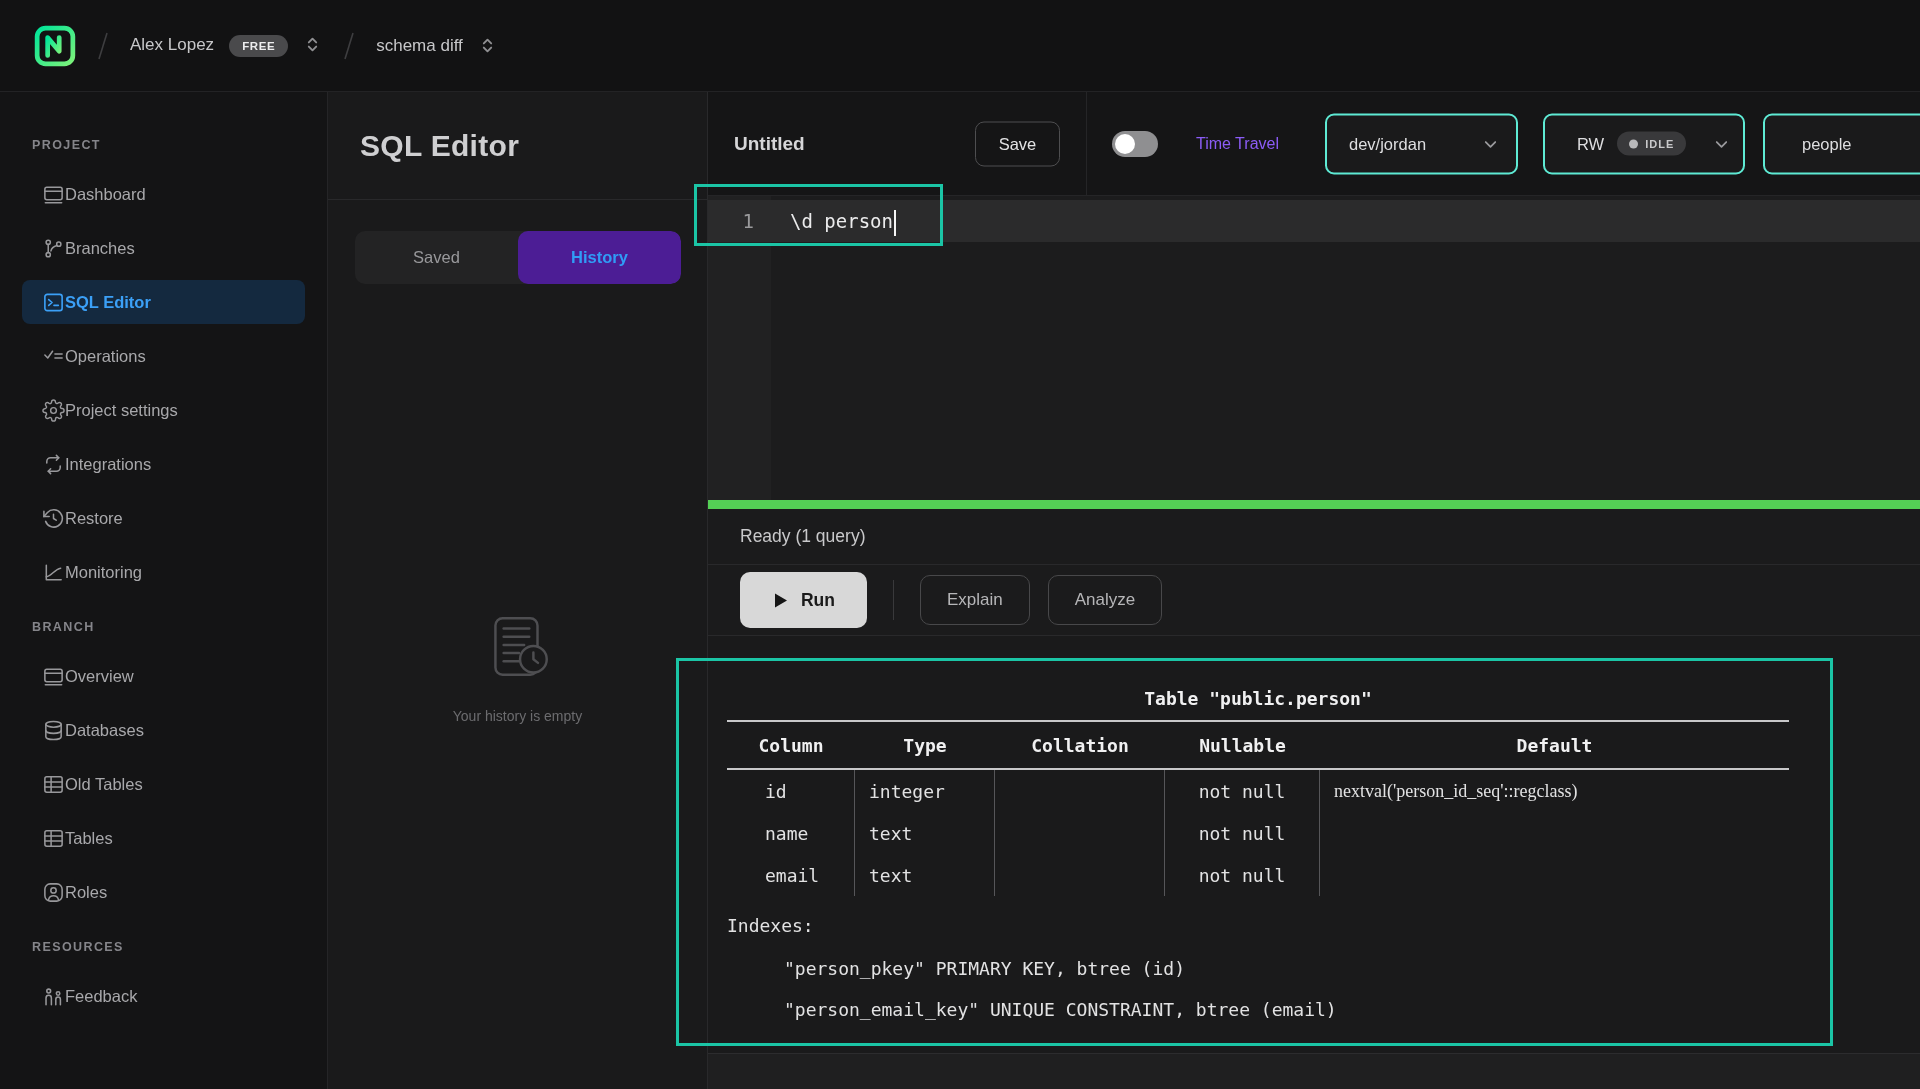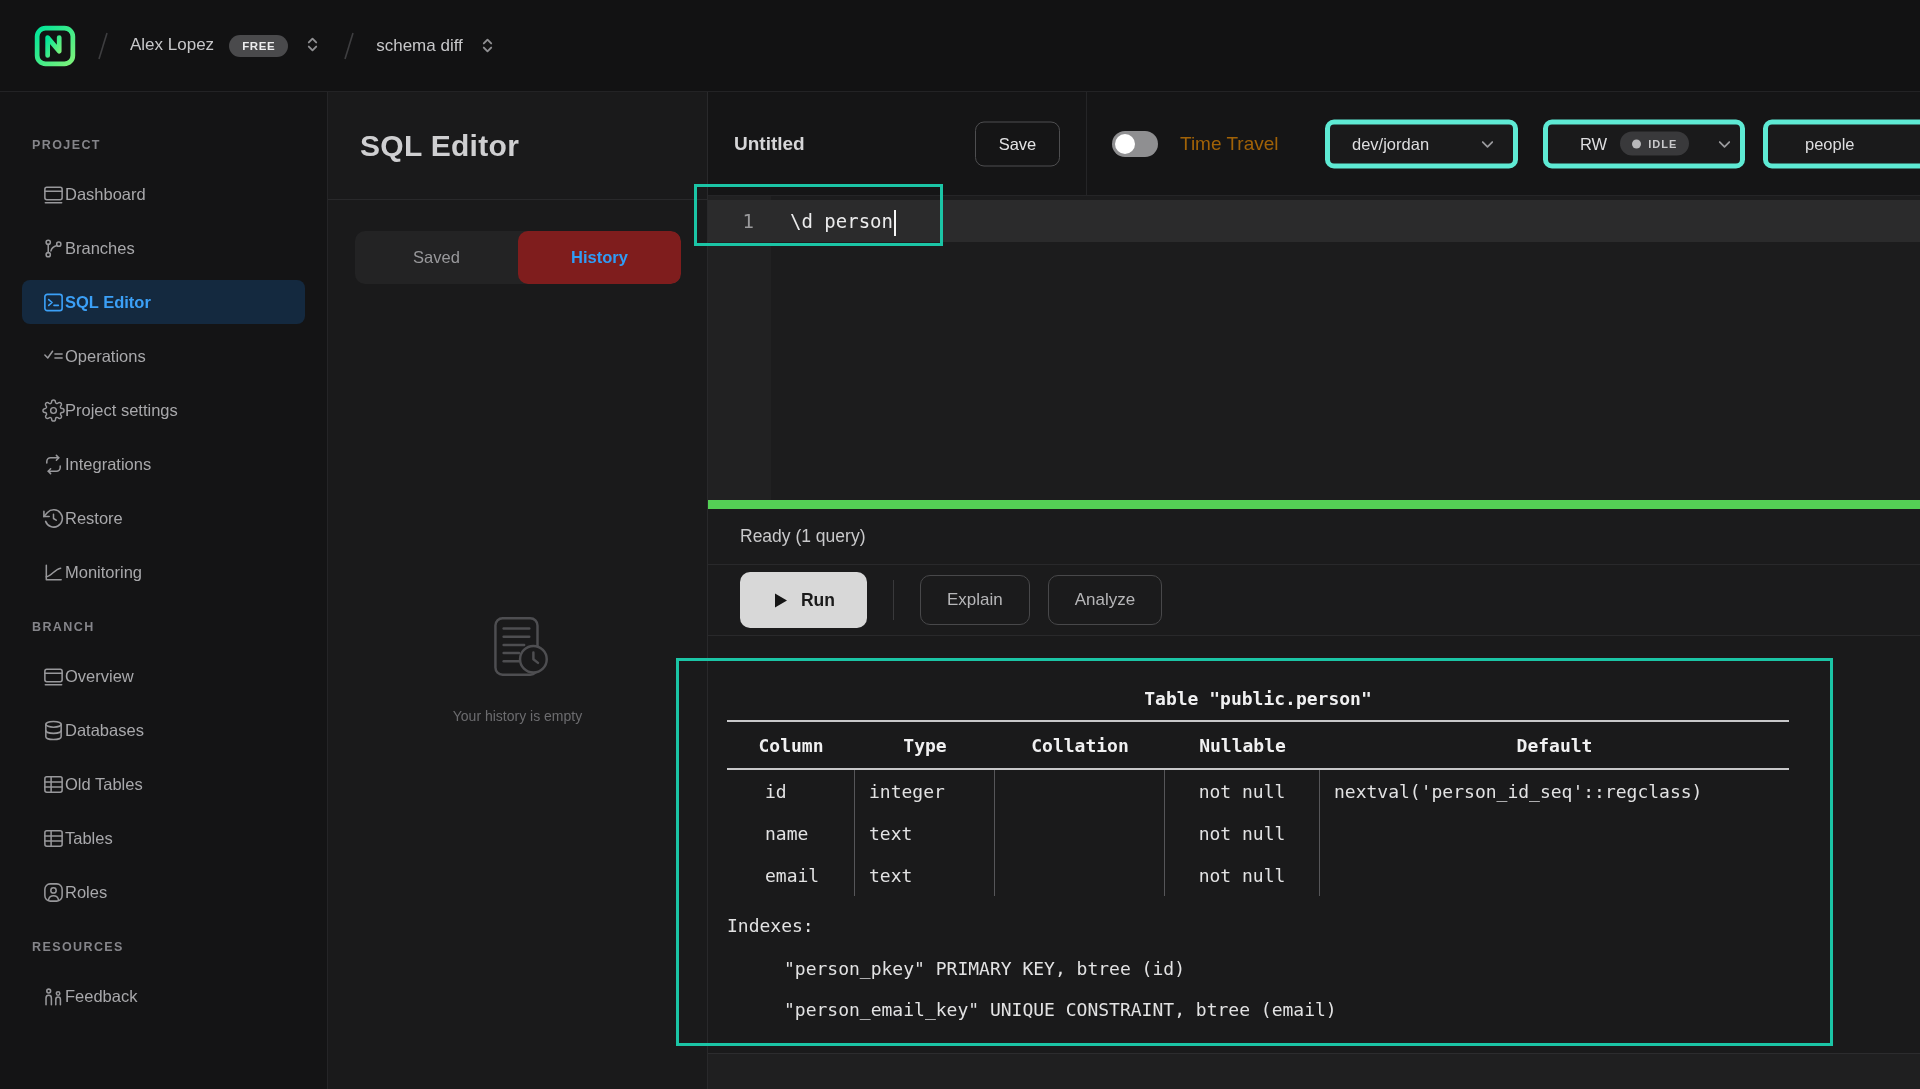--- a/index.html
+++ b/index.html
@@ -24,35 +24,35 @@
   .nav-item svg { width:23px; height:23px; color:#98989b; flex:0 0 auto; }
   .nav-item.active { background:#14293f; color:#3ba0f7; font-weight:600; }
   .nav-item.active svg { color:#3ba0f7; }
 
   
   .middle { position:absolute; left:328px; top:92px; width:380px; height:997px; background:#1a1a1b; border-right:1px solid #29292b; }
   .mid-header { height:108px; border-bottom:1px solid #29292b; display:flex; align-items:center; padding-left:32px; }
   .mid-title { font-size:30px; font-weight:bold; color:#cfcfd1; letter-spacing:.3px; }
   .tabbar { margin:31px 26px 0 27px; height:53px; background:#232324; border-radius:10px; display:flex; overflow:hidden; }
   .tab { flex:1; display:flex; align-items:center; justify-content:center; font-size:16.5px; color:#98989b; cursor:pointer; border-radius:10px; }
-  .tab.active { background:#7f1d1d; color:#309cf6; font-weight:600; }
+  .tab.active { background:#4c1d95; color:#309cf6; font-weight:600; }
   .empty-state { position:absolute; left:0; top:518px; width:100%; text-align:center; }
   .empty-state svg { width:78px; height:78px; color:#4e4e51; }
   .empty-text { margin-top:16px; font-size:14px; color:#6c6c6f; }
 
   
   .right { position:absolute; left:708px; top:92px; width:1212px; height:997px; background:#1b1b1c; overflow:hidden; }
   .qtoolbar { position:absolute; left:0; top:0; width:100%; height:104px; background:#151516; border-bottom:1px solid #252527; }
   .qtitle { position:absolute; left:26px; top:50%; transform:translateY(-50%); font-size:19px; font-weight:bold; color:#d6d6d8; }
   .save-btn { position:absolute; left:267px; top:50%; transform:translateY(-50%); width:85px; height:45px; background:transparent; border:1px solid #4e4e50; border-radius:9px; color:#e4e4e5; font-size:16.5px; font-family:inherit; cursor:pointer; }
   .vdiv { position:absolute; left:378px; top:0; width:1px; height:104px; background:#252527; }
   .toggle { position:absolute; left:404px; top:50%; transform:translateY(-50%); width:46px; height:26px; background:#8f8f91; border-radius:999px; cursor:pointer; }
   .toggle .knob { position:absolute; left:3px; top:3px; width:20px; height:20px; background:#fff; border-radius:50%; }
-  .tt-label { position:absolute; left:472px; top:50%; transform:translateY(-50%); font-size:19px; color:#a16207; }
-  .selector { position:absolute; top:50%; transform:translateY(-50%); height:49px; border:5px solid #5eead4; border-radius:9px; display:flex; align-items:center; font-size:16.5px; color:#dedee0; cursor:pointer; background:#1a1a1b; }
+  .tt-label { position:absolute; left:488px; top:50%; transform:translateY(-50%); font-size:16px; color:#8b5cf6; }
+  .selector { position:absolute; top:50%; transform:translateY(-50%); height:61px; border:2px solid #5eead4; border-radius:9px; display:flex; align-items:center; font-size:16.5px; color:#dedee0; cursor:pointer; background:#1a1a1b; }
   .sel-branch { left:617px; width:193px; padding:0 16px 0 22px; }
   .sel-compute { left:835px; width:202px; padding:0 16px 0 32px; gap:13px; }
   .sel-db { left:1055px; width:205px; padding:0 16px 0 37px; }
   .selector .grow { flex:1; }
   .chev { width:19px; height:19px; color:#9a9a9d; flex:0 0 auto; }
   .idle-pill { display:flex; align-items:center; gap:7px; background:#39393b; border-radius:999px; padding:6px 12px; }
   .idle-dot { width:9px; height:9px; border-radius:50%; background:#b9b9bb; }
   .idle-txt { font-size:11px; font-weight:bold; letter-spacing:1px; color:#c9c9cb; }
 
   .editor { position:absolute; left:0; top:104px; width:100%; height:304px; background:#1c1c1d; cursor:text; }
@@ -77,21 +77,21 @@
   .rule { height:2px; background:#c8c8ca; }
   .rheader { display:flex; height:46px; align-items:center; font-weight:bold; color:#f0f0f1; }
   .rrow { display:flex; height:42px; align-items:stretch; }
   .rrow > div { display:flex; align-items:center; }
   .c0 { width:128px; } .c1 { width:140px; } .c2 { width:170px; } .c3 { width:155px; } .c4 { width:469px; }
   .rheader > div { display:flex; align-items:center; justify-content:center; }
   .rrow .c0 { padding-left:38px; border-right:1px solid #565659; }
   .rrow .c1 { padding-left:14px; border-right:1px solid #565659; }
   .rrow .c2 { border-right:1px solid #565659; }
   .rrow .c3 { justify-content:center; border-right:1px solid #565659; }
-  .rrow .c4 { padding-left:14px; }
+  .rrow .c4 { padding-left:14px;font-family:Liberation Serif, serif; }
   .ridx-label { margin-top:8px; height:44px; line-height:44px; }
   .ridx-line { height:41px; line-height:41px; padding-left:57px; }
 
   
   .anno { position:absolute; border:3px solid #1bc5a6; z-index:10; pointer-events:none; }
   .anno-editor { left:694px; top:184px; width:249px; height:62px; }
   .anno-results { left:676px; top:658px; width:1157px; height:388px; }
 </style>
 </head>
 <body>

